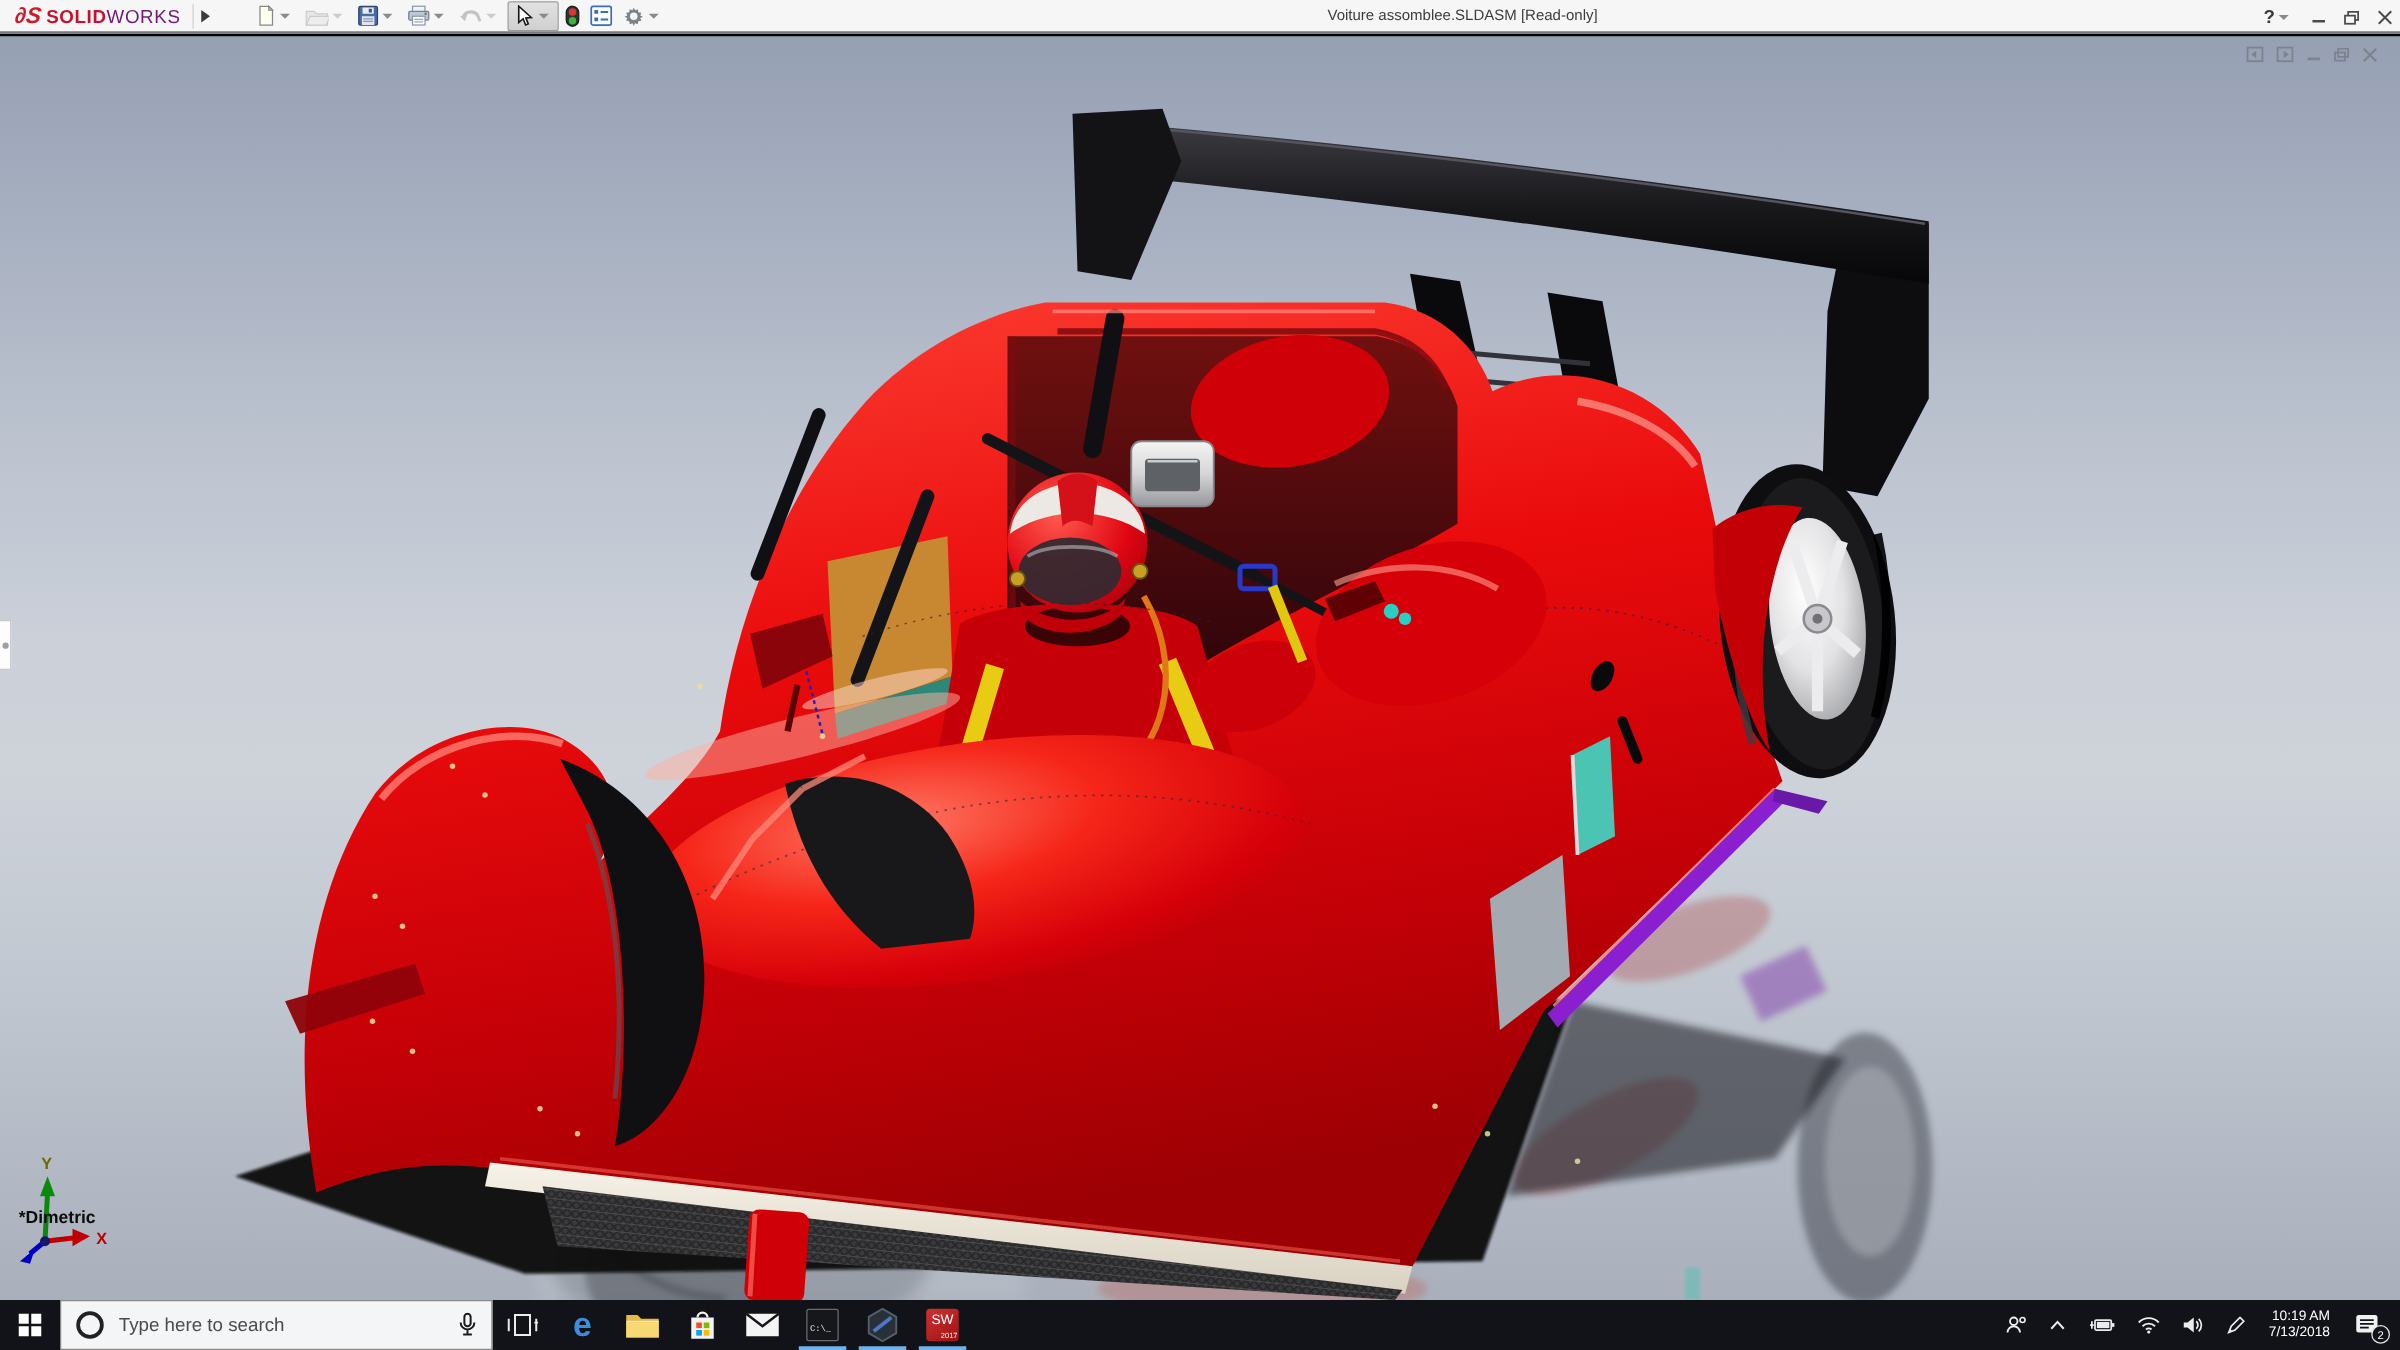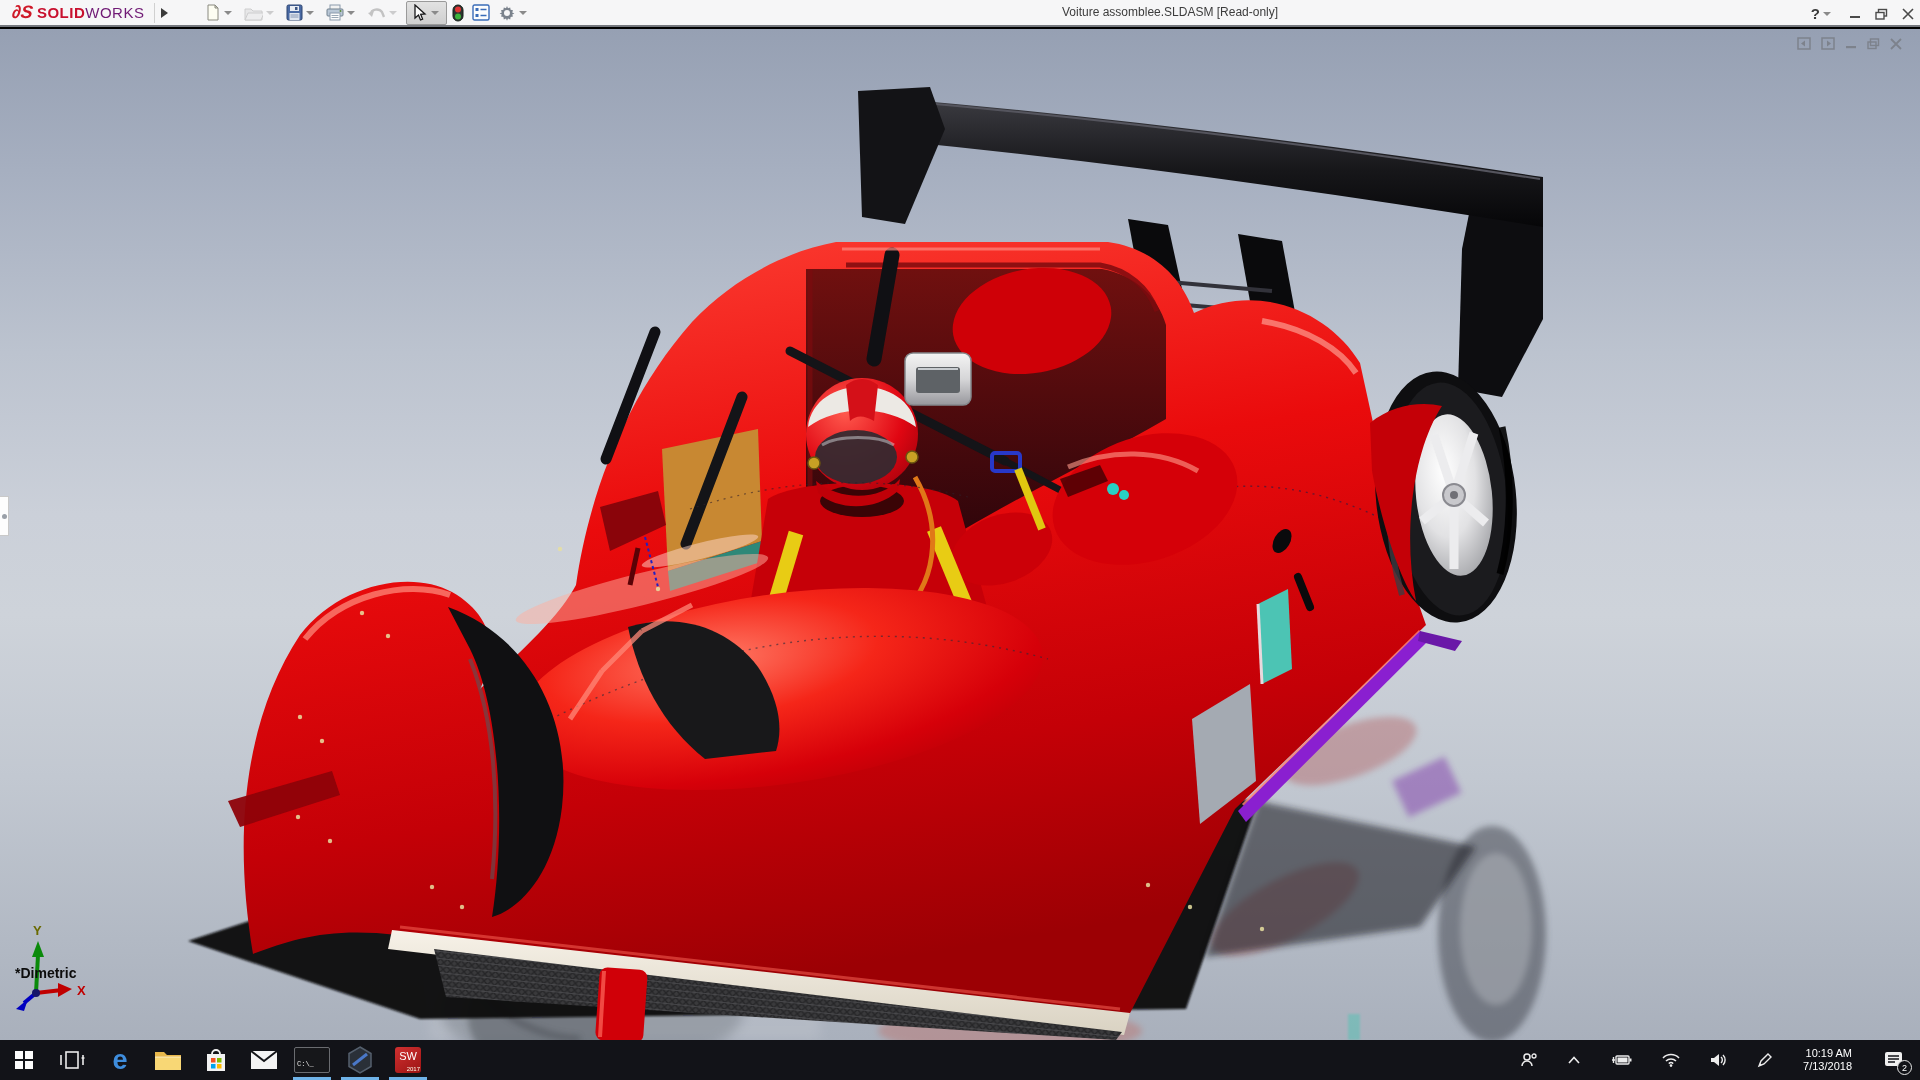--- a/index.html
+++ b/index.html
@@ -39,25 +39,25 @@
   .winlogo{display:grid;grid-template-columns:8px 8px;grid-template-rows:8px 8px;gap:1.5px;}
   .winlogo i{background:#fdfdfd;}
   .searchbox{width:346px;background:#f4f5f6;border:1px solid #8a8a8a;display:flex;align-items:center;cursor:text;}
   .cortana{width:22px;height:22px;border:3px solid #202124;border-radius:50%;margin:0 10px 0 12px;flex:none;}
   .searchbox input{border:none;outline:none;background:transparent;font-size:15px;color:#3d3d3d;flex:1;font-family:"Liberation Sans",sans-serif;}
   .searchbox input::placeholder{color:#4a4a4a;opacity:1;}
   .mic{margin:0 12px;flex:none;cursor:pointer;}
   .tb-ico{width:48px;display:flex;align-items:center;justify-content:center;position:relative;cursor:pointer;}
   .runbar{position:absolute;bottom:0;left:5px;width:38px;height:3px;background:#6fb3e8;}
   .edge-e{font-size:27px;font-weight:bold;color:#3e8ddd;line-height:1;}
-  .cmdbox{width:36px;height:24px;background:#16171a;border:1px solid #6a6c70;border-radius:2px;color:#e8e8e8;font-family:"Liberation Mono",monospace;font-size:7px;padding:12px 2px;}
+  .cmdbox{width:26px;height:24px;background:#16171a;border:1px solid #6a6c70;border-radius:2px;color:#e8e8e8;font-family:"Liberation Mono",monospace;font-size:7px;padding:12px 2px;}
   .swbox{width:26px;height:26px;background:linear-gradient(145deg,#d03030,#9c1414);border-radius:3px;position:relative;color:#fff;text-align:center;}
   .swbox .sw{font-weight:normal;font-size:11px;line-height:18px;display:block;}
   .swbox .yr{position:absolute;right:1px;bottom:1px;font-size:6px;color:#ffe;}
-  .tray{margin-left:auto;display:flex;align-items:center;gap:12px;}
+  .tray{margin-left:auto;display:flex;align-items:center;gap:0;}
   .tray-ico{padding:0 9px;height:40px;display:flex;align-items:center;cursor:pointer;}
   .clock{padding:0 10px;text-align:right;color:#fff;font-size:11px;line-height:13px;cursor:pointer;}
   .action{position:relative;padding:0 16px 0 10px;height:40px;display:flex;align-items:center;cursor:pointer;}
   .badge{position:absolute;right:8px;bottom:5px;width:15px;height:15px;border:1.5px solid #e8e8e8;border-radius:50%;
     background:#121318;color:#fff;font-size:9px;display:flex;align-items:center;justify-content:center;}
 </style>
 </head>
 <body>
 
 <div class="titlebar">
@@ -435,20 +435,28 @@
 
 <div class="taskbar">
   <div class="start">
     <span class="winlogo">
         <i></i>
         <i></i>
         <i></i>
         <i></i>
       </span>
   </div>
+  <div class="searchbox">
+    <span class="cortana"></span>
+    <input placeholder="Type here to search" style="">
+    <svg class="mic" width="14" height="20">
+        <rect x="4.5" y="1" width="5" height="10" rx="2.5" fill="none" stroke="#1c1c1e" stroke-width="1.6"></rect>
+        <path d="M1.5,8 a5.5,5.5 0 0 0 11,0 M7,13.5 L7,17 M3.5,17.5 L10.5,17.5" fill="none" stroke="#1c1c1e" stroke-width="1.6"></path>
+      </svg>
+  </div>
   <div class="tb-ico">
     <svg width="26" height="24">
         <rect x="7" y="4" width="12" height="16" fill="none" stroke="#ececec" stroke-width="1.6"></rect>
         <path d="M2,7 L2,17 M24,7 L24,17" stroke="#ececec" stroke-width="1.6"></path>
         <path d="M22.5,10 h3" stroke="#ececec" stroke-width="1.4"></path>
       </svg>
   </div>
   <div class="tb-ico">
       <span class="edge-e">e</span>
     </div>

